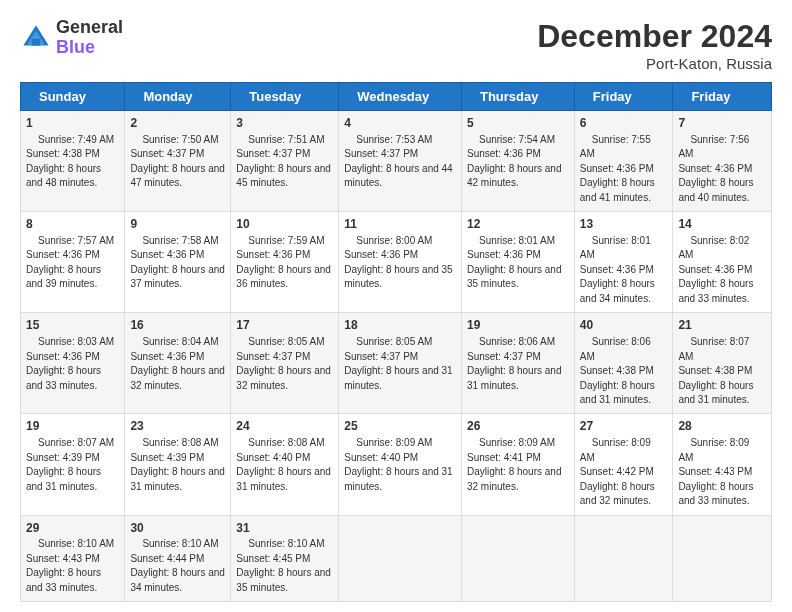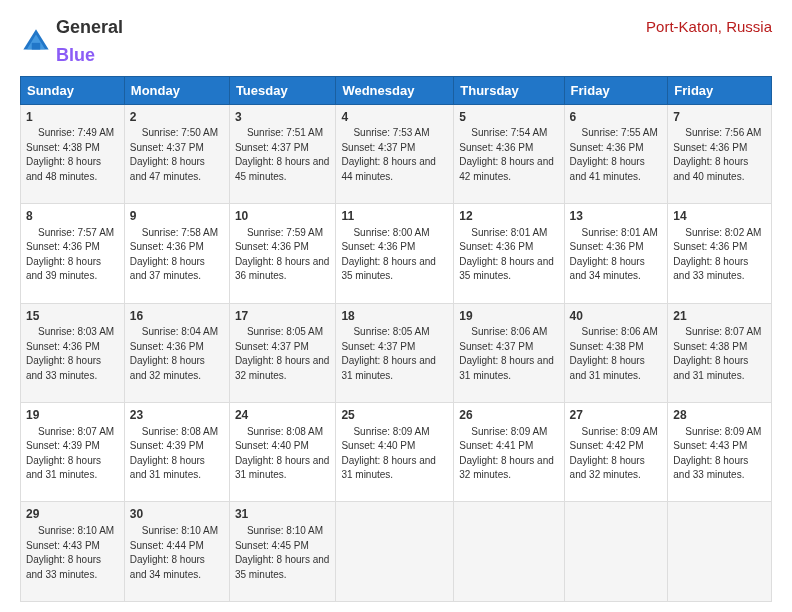--- a/index.html
+++ b/index.html
@@ -25,21 +25,20 @@
     }
     .logo {
       display: flex;
       align-items: center;
       gap: 4px;
     }
     .logo-text {
       display: flex;
       flex-direction: column;
       line-height: 1.1;
-      gap: 8px;
     }
     .logo-general {
       font-size: 18px;
       font-weight: bold;
       color: #333;
     }
     .logo-blue {
       font-size: 18px;
       font-weight: bold;
       color: #8b5cf6;
@@ -51,33 +50,33 @@
     .title-block {
       text-align: right;
     }
     .main-title {
       font-size: 32px;
       font-weight: bold;
       color: #333;
     }
     .subtitle {
       font-size: 15px;
-      color: #b91c1c;
+      color: #404040;
     }
     table {
       width: 100%;
       border-collapse: collapse;
       flex: 1;
     }
     thead tr {
       background-color: #2176c8;
       color: #fff;
     }
     thead th {
-      padding: 6px 6px;
+      padding: 6px 18px;
       font-size: 13px;
       font-weight: bold;
       text-align: left;
       border: 1px solid #1a5fa0;
     }
     tbody tr {
       background: #fff;
     }
     tbody tr:nth-child(odd) {
       background: #f5f5f5;
@@ -112,20 +111,21 @@
         <polygon points="19,4 34,28 4,28" fill="#2176c8"></polygon>
         <polygon points="19,10 30,28 8,28" fill="#5aaff0" opacity="0.6"></polygon>
         <rect x="14" y="20" width="10" height="8" fill="#2176c8"></rect>
       </svg>
       <div class="logo-text">
         <span class="logo-general">General</span>
         <span class="logo-blue">Blue</span>
       </div>
     </div>
     <div class="title-block">
+      <div class="main-title">December 2024</div>
       <div class="subtitle">Port-Katon, Russia</div>
     </div>
   </div>
 
   <table>
     <thead>
       <tr>
         <th>Sunday</th>
         <th>Monday</th>
         <th>Tuesday</th>

